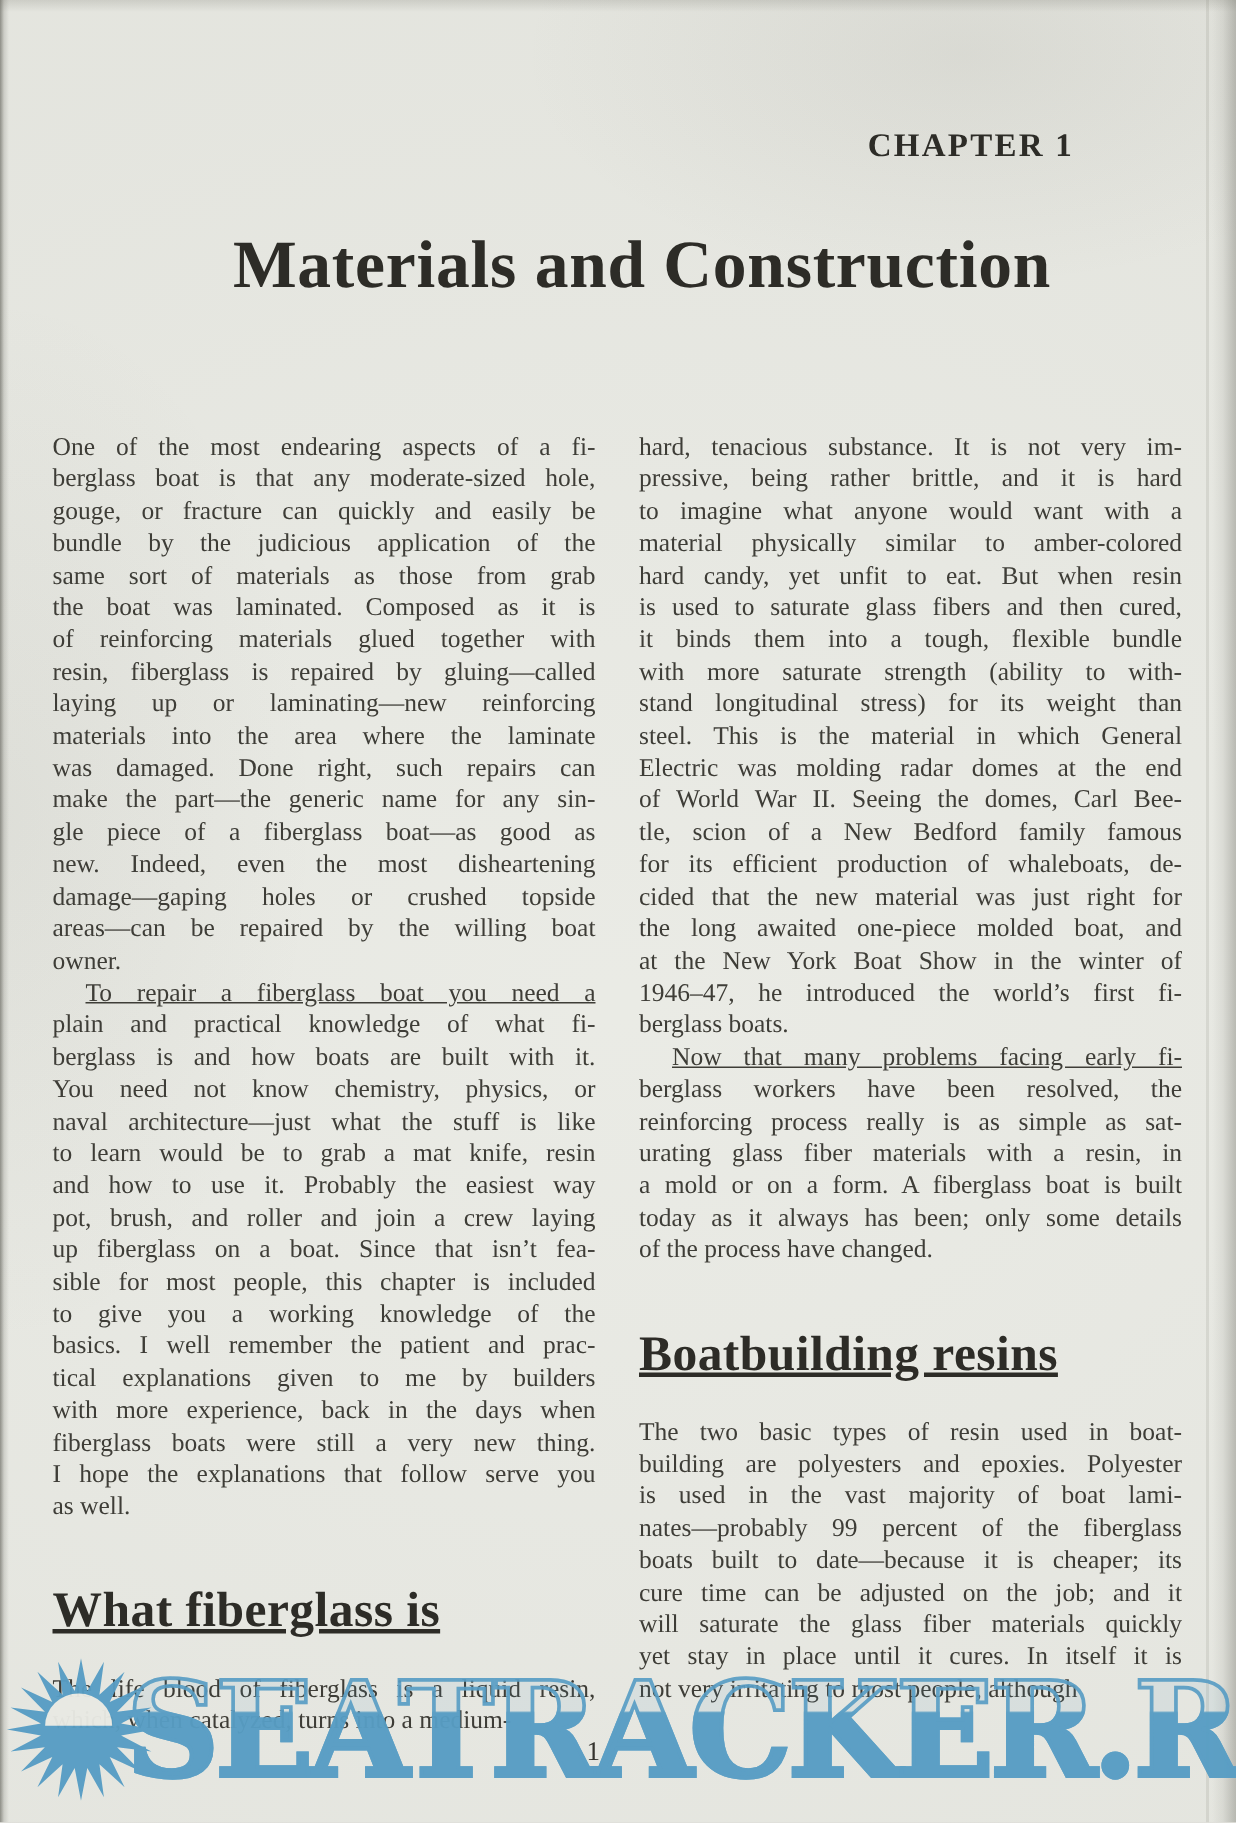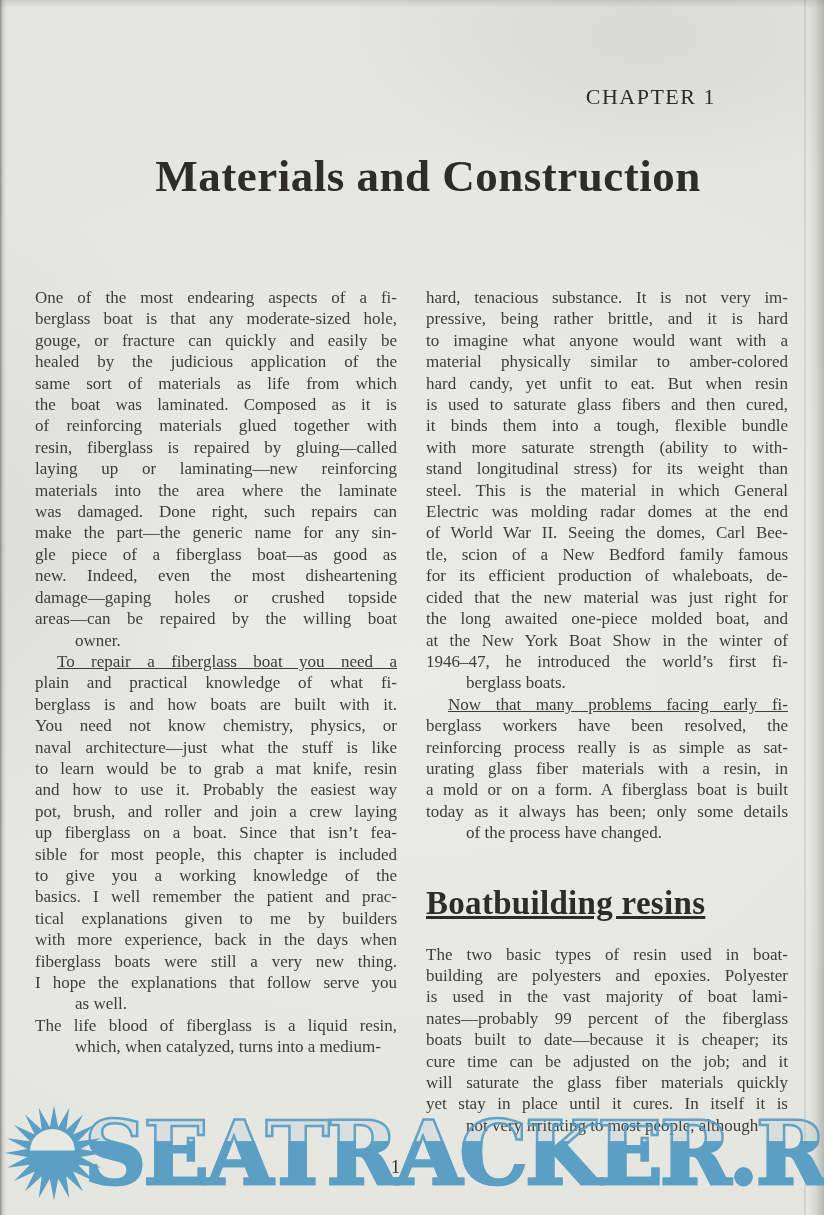--- a/index.html
+++ b/index.html
@@ -30,36 +30,36 @@
     position:absolute;left:804px;top:0;width:2px;height:100%;z-index:4;pointer-events:none;
     background:rgba(110,110,100,0.14);
   }
   .edge-top{
     position:absolute;left:0;top:0;width:100%;height:8px;z-index:4;pointer-events:none;
     background:linear-gradient(180deg, rgba(110,110,100,0.20), rgba(110,110,100,0) 100%);
   }
 
   .chapter-label{
     position:absolute;top:84px;right:108px;z-index:2;
-    font-size:22px;font-weight:normal;letter-spacing:1.5px;color:#2d2c27;
+    font-size:22px;font-weight:bold;letter-spacing:1.5px;color:#2d2c27;
   }
   .title{
     position:absolute;top:150px;left:16px;width:100%;margin:0;z-index:2;
     text-align:center;font-size:45px;font-weight:bold;letter-spacing:0.5px;color:#2d2c27;
   }
 
   .col{
     position:absolute;top:287px;width:362px;z-index:2;
     font-size:17px;line-height:21.4px;color:#3e3d37;
   }
   .col-left{left:35px;}
   .col-right{left:426px;}
 
   .tline{text-align:justify;text-align-last:justify;}
-  .tline.last{text-align-last:left;margin-left:40px;}
+  .tline.last{text-align-last:left;}
   .para{margin:0;}
   .para.indent .tline:first-child{text-indent:22px;text-decoration:underline;}
 
   .section-heading{
     font-size:33px;font-weight:bold;line-height:42px;letter-spacing:0.3px;
     color:#2d2c27;margin:38px 0 20px 0;text-decoration:underline;
   }
 
   .page-number{
     position:absolute;left:391px;top:1157px;z-index:3;
@@ -95,22 +95,22 @@
   <div class="scan-streak"></div>
 
   <div class="chapter-label">CHAPTER 1</div>
   <h1 class="title">Materials and Construction</h1>
 
   <div class="col col-left" id="col-left">
       <div class="para">
         <div class="tline">One of the most endearing aspects of a fi-</div>
         <div class="tline">berglass boat is that any moderate-sized hole,</div>
         <div class="tline">gouge, or fracture can quickly and easily be</div>
-        <div class="tline">healed by the judicious application of the</div>
-        <div class="tline">same sort of materials as life from which</div>
+        <div class="tline">bundle by the judicious application of the</div>
+        <div class="tline">same sort of materials as those from grab</div>
         <div class="tline">the boat was laminated. Composed as it is</div>
         <div class="tline">of reinforcing materials glued together with</div>
         <div class="tline">resin, fiberglass is repaired by gluing—called</div>
         <div class="tline">laying up or laminating—new reinforcing</div>
         <div class="tline">materials into the area where the laminate</div>
         <div class="tline">was damaged. Done right, such repairs can</div>
         <div class="tline">make the part—the generic name for any sin-</div>
         <div class="tline">gle piece of a fiberglass boat—as good as</div>
         <div class="tline">new. Indeed, even the most disheartening</div>
         <div class="tline">damage—gaping holes or crushed topside</div>
@@ -129,20 +129,21 @@
         <div class="tline">up fiberglass on a boat. Since that isn’t fea-</div>
         <div class="tline">sible for most people, this chapter is included</div>
         <div class="tline">to give you a working knowledge of the</div>
         <div class="tline">basics. I well remember the patient and prac-</div>
         <div class="tline">tical explanations given to me by builders</div>
         <div class="tline">with more experience, back in the days when</div>
         <div class="tline">fiberglass boats were still a very new thing.</div>
         <div class="tline">I hope the explanations that follow serve you</div>
         <div class="tline last">as well.</div>
       </div>
+      <div class="section-heading">What fiberglass is</div>
       <div class="para">
         <div class="tline">The life blood of fiberglass is a liquid resin,</div>
         <div class="tline last">which, when catalyzed, turns into a medium-</div>
       </div>
     </div>
   <div class="col col-right" id="col-right">
       <div class="para">
         <div class="tline">hard, tenacious substance. It is not very im-</div>
         <div class="tline">pressive, being rather brittle, and it is hard</div>
         <div class="tline">to imagine what anyone would want with a</div>

